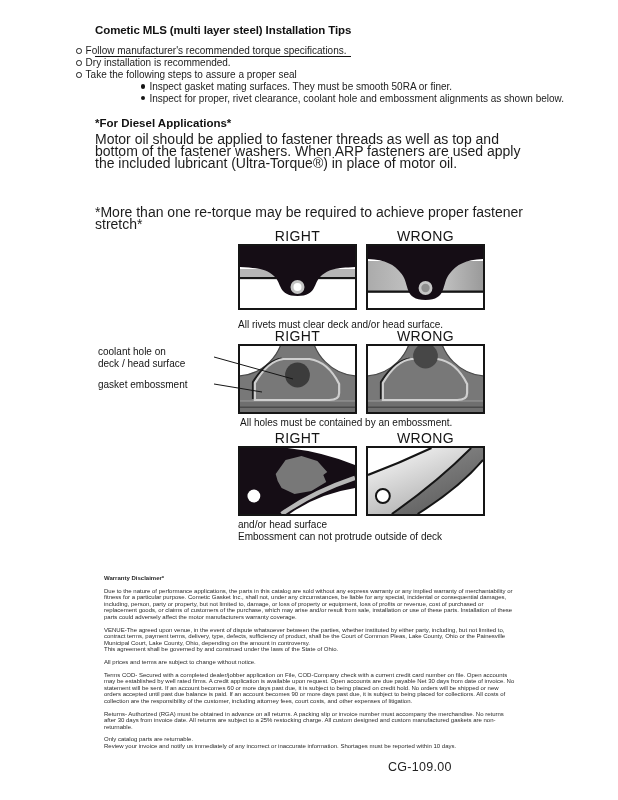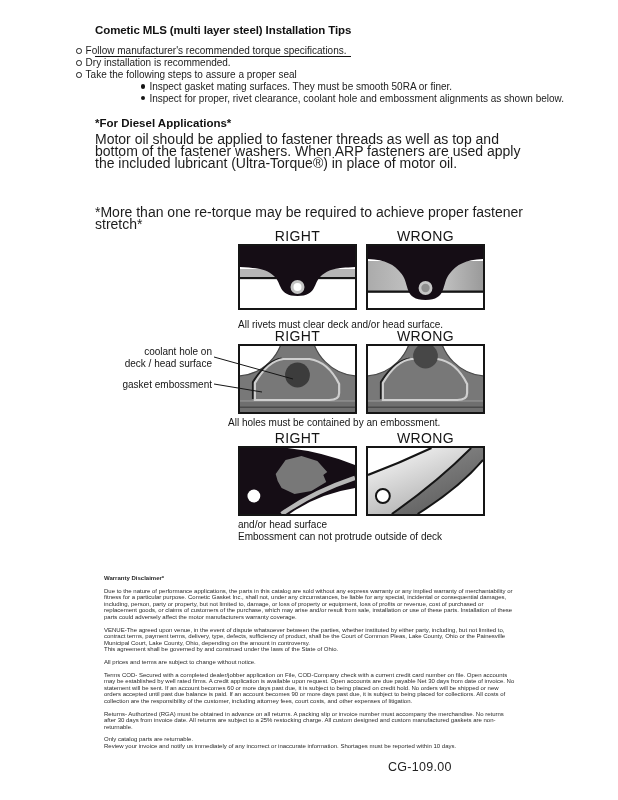--- a/index.html
+++ b/index.html
@@ -17,21 +17,21 @@
   .f-marker { width:4.4px; height:4.4px; background:#151515; border-radius:50%; margin:3.4px 4px 0 0; flex:none; }
   .sub { margin-left:29px;padding-left:36px; }
   .diesel-heading { position:absolute; left:95px; top:117px; font-size:11.5px; font-weight:bold; color:#111; }
   .para { position:absolute; left:95px; width:436px; font-size:14px; line-height:11.9px; color:#1c1c1c; }
   #p1 { top:134px; } #p2 { top:164px; } #p3 { top:207px; }
   .dg-label { position:absolute; width:119px; text-align:center; font-size:14px; letter-spacing:0.4px; color:#151515; }
   .dbox { position:absolute; width:119px; border:2px solid #151515; background:#fff; box-sizing:border-box; }
   .dbox svg { display:block; width:100%; height:100%; }
   .h66 { height:66px; } .h70 { height:70px; }
   .caption { position:absolute; font-size:10px; line-height:12px; color:#151515; }
-  .ann { position:absolute; left:98px; width:114px; text-align:right; font-size:10px; line-height:11.5px; color:#151515; }
+  .ann { position:absolute; left:98px; width:114px; font-size:10px; line-height:11.5px; color:#151515; }
   .leader-overlay { position:absolute; left:0; top:0; width:618px; height:800px; pointer-events:none; }
   .disclaimer { position:absolute; left:104px; top:575px; width:413px; font-size:6px; line-height:6.6px; color:#2a2a2a; }
   .disclaimer .dh { font-weight:bold; margin:0 0 6px 0; }
   .disclaimer p { margin:0 0 6px 0; }
   .disclaimer p.tight { margin:0; }
   .footer-code { position:absolute; left:388px; top:760px; font-size:12.5px; letter-spacing:0.3px; color:#222; }
 </style>
 </head>
 <body>
 
@@ -128,21 +128,21 @@
       <rect x="0" y="55" width="116" height="11" fill="#6f6f6f"></rect>
       <rect x="0" y="54.5" width="116" height="1" fill="#9b9b9b"></rect>
       <rect x="0" y="60.5" width="116" height="1.5" fill="#4a4a4a"></rect>
       <circle cx="-4" cy="-18" r="48" fill="#ffffff" stroke="#4a4a4a" stroke-width="1.2"></circle>
       <circle cx="120" cy="-18" r="48" fill="#ffffff" stroke="#4a4a4a" stroke-width="1.2"></circle>
       <path d="M13,53 L13,36 C22,22 32,14 42,12.5" stroke="#1d1d1d" stroke-width="2" fill="none"></path>
       <path d="M15,54 L15,37 C24,22 34,14 44,13 L70,13 C84,15 94,26 100,38 L100,47 C100,52 96,54 90,54 Z" stroke="#cfcfcf" stroke-width="2.2" fill="none"></path>
       <circle cx="58" cy="10" r="12.5" fill="#474747"></circle>
     </svg>
   </div>
-  <div class="caption" style="left:228px; top:417px;">All holes must be contained by an embossment.</div>
+  <div class="caption" style="left:240px; top:417px;">All holes must be contained by an embossment.</div>
 
   <svg class="leader-overlay">
     <line x1="214" y1="357" x2="293" y2="379" stroke="#151515" stroke-width="1"></line>
     <line x1="214" y1="384" x2="262" y2="392" stroke="#151515" stroke-width="1"></line>
   </svg>
 
   <div class="dg-label" style="left:238px; top:430px;">RIGHT</div>
   <div class="dg-label" style="left:366px; top:430px;">WRONG</div>
 
   <div class="dbox h70" style="left:238px; top:446px;">

